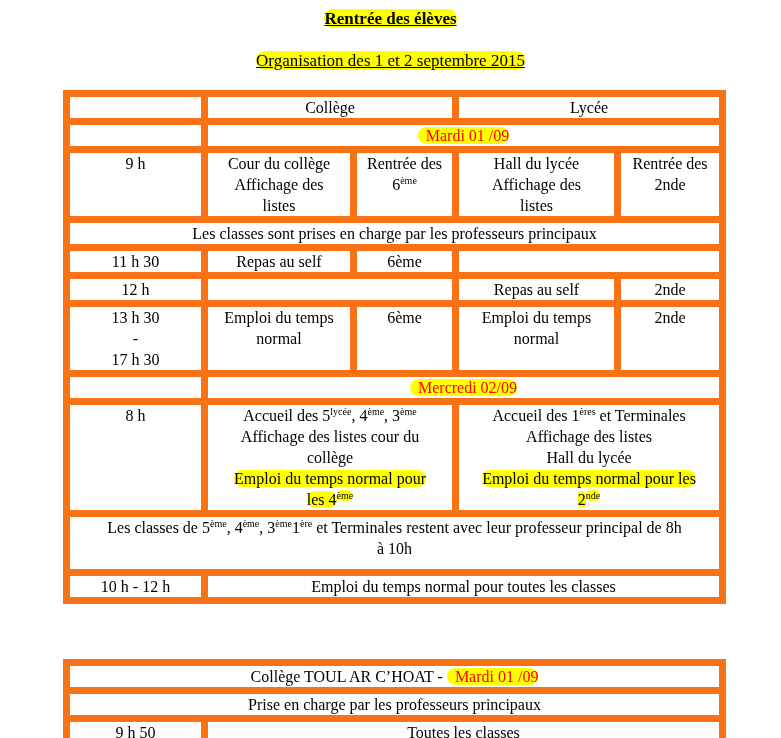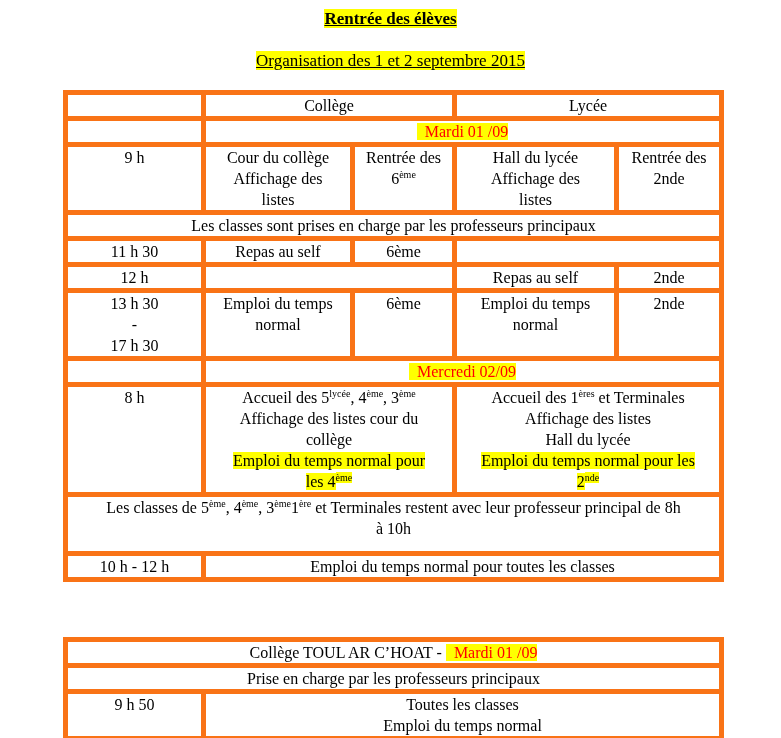--- a/index.html
+++ b/index.html
@@ -11,31 +11,31 @@
   .page { position:relative; width:781px; height:738px; overflow:hidden; }
   .doc-title {
     margin-top:8px; text-align:center;
     font-weight:bold; font-size:17px; line-height:22px;
   }
   .doc-subtitle {
     margin-top:20px; text-align:center;
     font-size:17px; line-height:22px;
   }
   .u { text-decoration:underline; }
-  .hl { background:var(--hl,#ffff00); }
+  .hl { background:var(--hl,#ffff00);border-radius:9px; }
   .red { color:var(--red,#ff0000);padding-left:8px; }
   table {
     border-collapse:collapse; table-layout:fixed;
     margin-left:63px; width:656px;
     border:2px solid #000;
   }
   #main-table { margin-top:18px; }
   #college-table { margin-top:55px; }
   td {
-    border:5px solid #f97316;
+    border:7px solid #f97316;
     text-align:center; vertical-align:top;
     padding:0 2px; line-height:21px;
     overflow:hidden;
   }
   tr { height:21px; }
   sup { font-size:10px; line-height:0; vertical-align:super; }
   sup.hl { background:var(--hl,#ffff00); }
 </style>
 </head>
 <body style="--hl: #ffff00; --red: #ff0000;">

